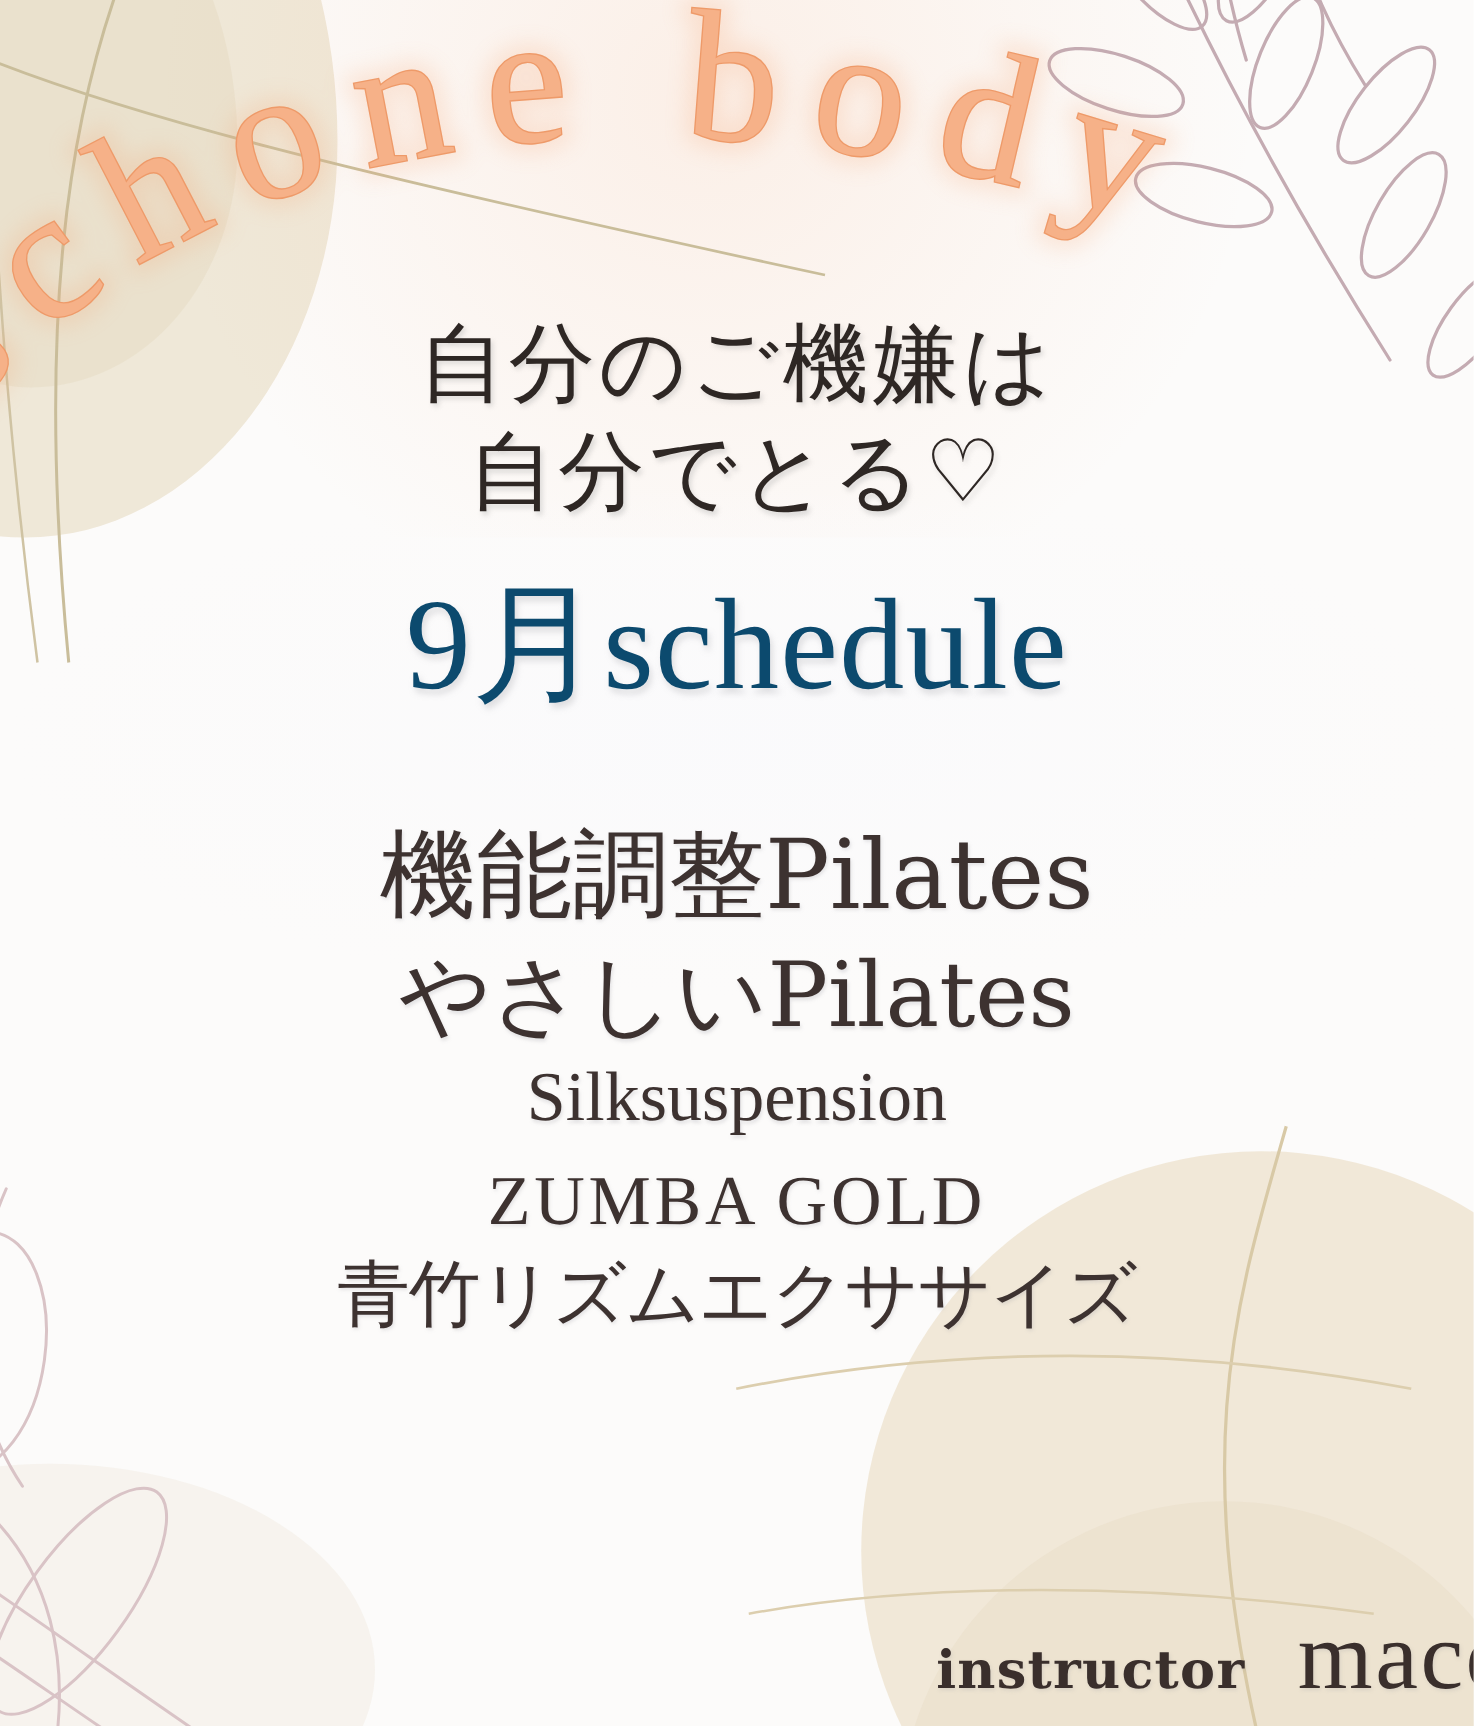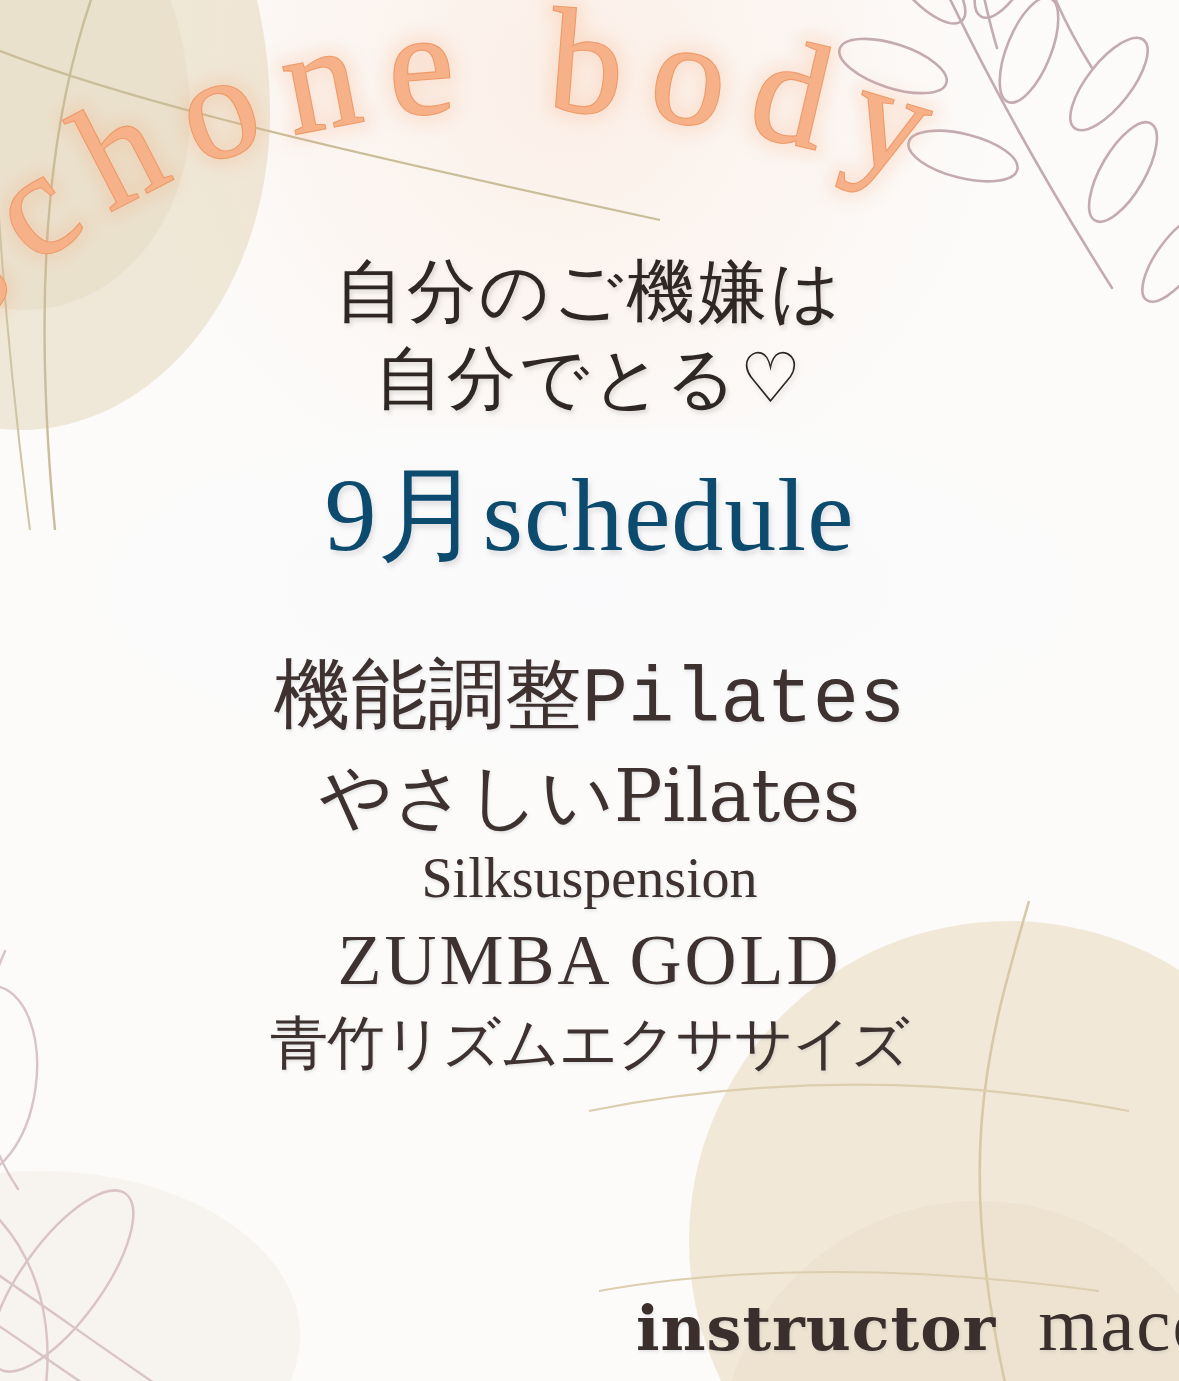--- a/index.html
+++ b/index.html
@@ -145,40 +145,40 @@
     margin-top: 66px;
     text-align: center;
     color: #3D3230;
     font-family: "DejaVu Serif", "Liberation Serif", serif;
     line-height: 1.28;
   }
   .class-list .item {
     white-space: nowrap;
     text-shadow: 1px 2px 3px rgba(160,160,165,.26);
   }
-  .class-list .i0 { font-size: 77px; letter-spacing: 0px; font-family: Liberation Mono, monospace; }
+  .class-list .i0 { font-size: 77px; letter-spacing: 0px; }
   .class-list .i1 { font-size: 72px; letter-spacing: 0px; }
   .class-list .i2 { font-size: 56px; letter-spacing: 0px; font-family: "Liberation Serif", serif; }
-  .class-list .i3 { font-size: 72px; letter-spacing: 3px; font-family: "Liberation Serif", serif; }
+  .class-list .i3 { font-size: 56px; letter-spacing: 3px; font-family: "Liberation Serif", serif; margin-top: 12px; }
   .class-list .i4 { font-size: 58px; letter-spacing: -1px; }
 
   .instructor-row {
     position: absolute;
     left: 0; right: 0;
     bottom: 12px;
     display: flex;
     align-items: baseline;
     justify-content: flex-end;
     padding-right: 0;
     white-space: nowrap;
   }
   .instructor-label {
     font-family: "DejaVu Serif", "Liberation Serif", serif;
     font-weight: 700;
-    font-size: 62px;
+    font-size: 42px;
     letter-spacing: 1px;
     color: #3A2F2C;
     text-shadow: 1px 2px 3px rgba(160,160,165,.25);
   }
   .instructor-name {
     font-family: "Liberation Serif", "DejaVu Serif", serif;
     font-weight: 400;
     font-size: 77px;
     letter-spacing: 2px;
     color: #3A2F2C;

